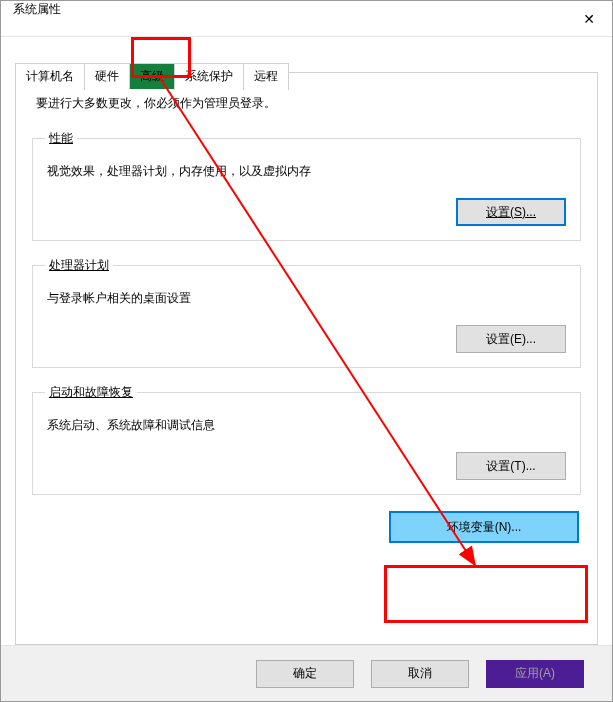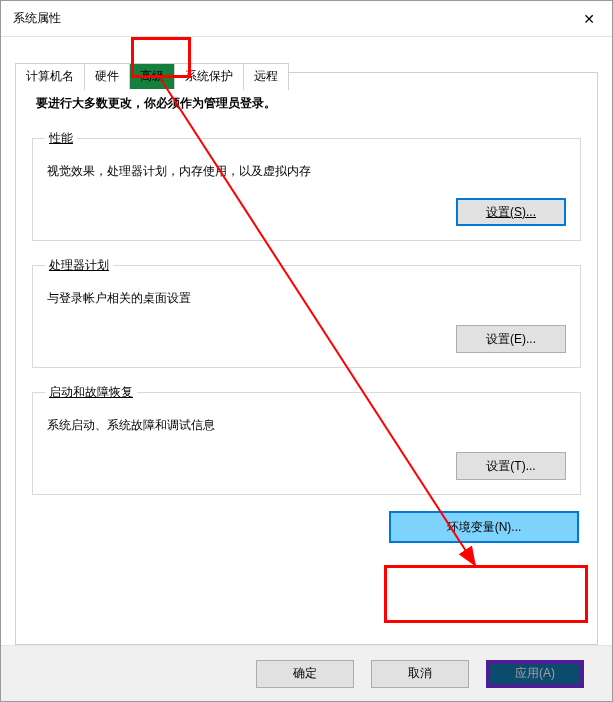--- a/index.html
+++ b/index.html
@@ -16,21 +16,21 @@
       width: 613px;
       height: 702px;
       border: 1px solid #999;
       background: #fff;
       display: flex;
       flex-direction: column;
     }
     .titlebar {
       height: 36px;
       display: flex;
-      align-items: center;
+      align-items: flex-start;
       justify-content: space-between;
       padding: 0 0 0 12px;
       border-bottom: 1px solid #e5e5e5;
     }
     .titlebar .title { font-size: 12px; color: #000; }
     .titlebar .close {
       width: 46px;
       height: 36px;
       display: flex;
       align-items: center;
@@ -66,21 +66,21 @@
       border-bottom: 1px solid #fff;
       z-index: 3;
     }
     .tab-panel {
       border: 1px solid #d0d0d0;
       flex: 1;
       padding: 18px 16px 16px 16px;
       position: relative;
       z-index: 1;
     }
-    .intro { margin: 4px 0 18px 4px; font-size: 12px; font-weight: bold; }
+    .intro { margin: 4px 0 18px 4px; font-size: 12px; }
     fieldset.group {
       border: 1px solid #d9d9d9;
       margin-bottom: 16px;
       padding: 10px 14px 14px 14px;
       position: relative;
     }
     fieldset.group legend {
       font-size: 12px;
       padding: 0 4px;
       margin-left: -2px;
@@ -133,22 +133,22 @@
       padding: 0 28px;
     }
     .footer .btn {
       min-width: 98px;
       height: 28px;
       background: #e1e1e1;
       border: 1px solid #adadad;
     }
     .footer .btn.disabled {
       color: #a0a0a0;
-      background: #0c4a6e;
-      border: 4px solid #4c1d95;
+      background: #4c1d95;
+      border: 1px solid #4c1d95;
     }
     
     .red-box {
       position: absolute;
       border: 3px solid #ff0000;
       pointer-events: none;
       z-index: 10;
     }
     .arrow-svg {
       position: absolute;

